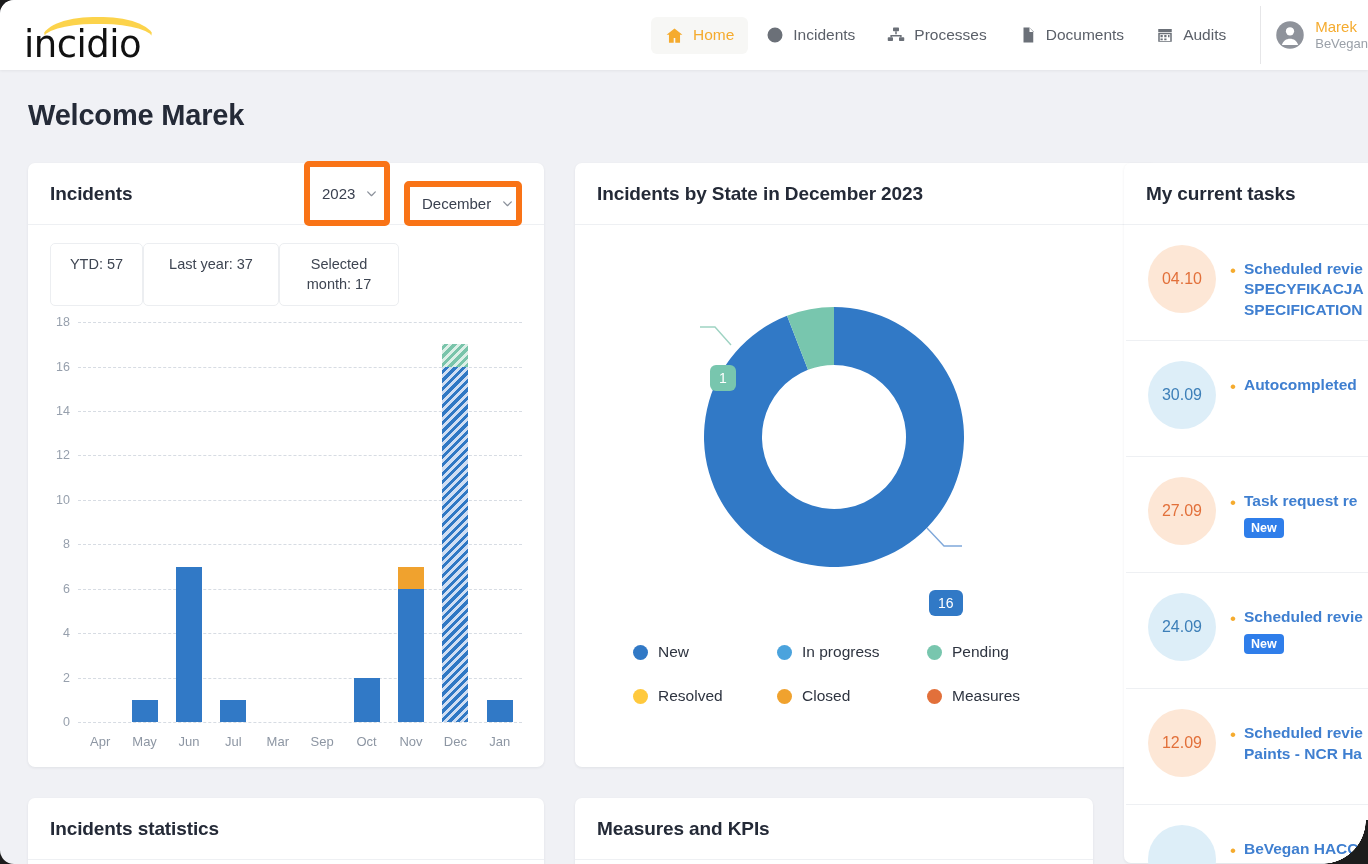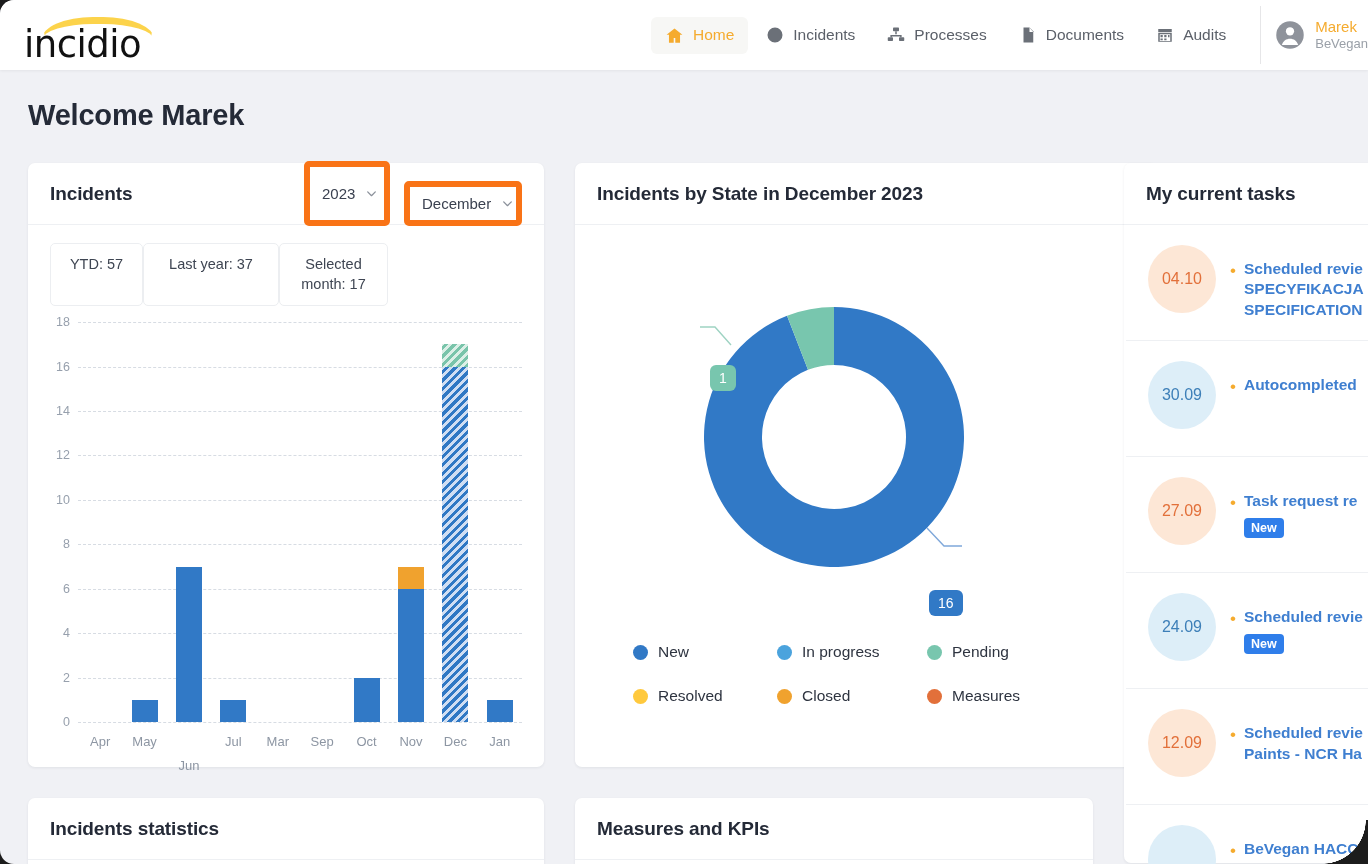--- a/index.html
+++ b/index.html
@@ -124,21 +124,21 @@
   .stat-pill {
     border: 1px solid #eceef1;
     border-radius: 5px;
     font-size: 14.5px; color: #3e4552;
     padding: 11px 12px;
     text-align: center;
     line-height: 1.35;
   }
   #pill-ytd { width: 93px; }
   #pill-last { width: 136px; }
-  #pill-selected { width: 109px; }
+  #pill-selected { width: 120px; }
 
   
   #barchart { position: relative; margin: 16px 16px 0 16px; height: 440px; }
   .bc-ylabel {
     position: absolute; left: 0; width: 26px;
     text-align: right; font-size: 12.5px; color: #97a0ad;
     transform: translateY(-50%);
   }
   .bc-gridline {
     position: absolute; left: 34px; right: 6px;
@@ -408,21 +408,21 @@
             <div class="bc-bar hatch-teal" style="height: 22.2222px;"></div>
             <div class="bc-bar hatch-blue" style="height: 355.556px;"></div>
           </div>
           <div class="bc-col" style="left: 90%; width: 10%;">
             <div class="bc-bar" style="height: 22.2222px; background: rgb(49, 121, 198);"></div>
           </div>
         </div>
       <div id="bc-xaxis">
           <div class="bc-xlabel" style="left: calc(5% + 32px);">Apr</div>
           <div class="bc-xlabel" style="left: calc(15% + 28px);">May</div>
-          <div class="bc-xlabel" style="left: calc(25% + 24px); margin-top: 24px;">Jun</div>
+          <div class="bc-xlabel" style="left: calc(25% + 24px);">Jun</div>
           <div class="bc-xlabel" style="left: calc(35% + 20px);">Jul</div>
           <div class="bc-xlabel" style="left: calc(45% + 16px);">Mar</div>
           <div class="bc-xlabel" style="left: calc(55% + 12px);">Sep</div>
           <div class="bc-xlabel" style="left: calc(65% + 8px);">Oct</div>
           <div class="bc-xlabel" style="left: calc(75% + 4px);">Nov</div>
           <div class="bc-xlabel" style="left: calc(85% + 0px);">Dec</div>
           <div class="bc-xlabel" style="left: calc(95% - 4px);">Jan</div>
         </div>
     </div>
   </div>

